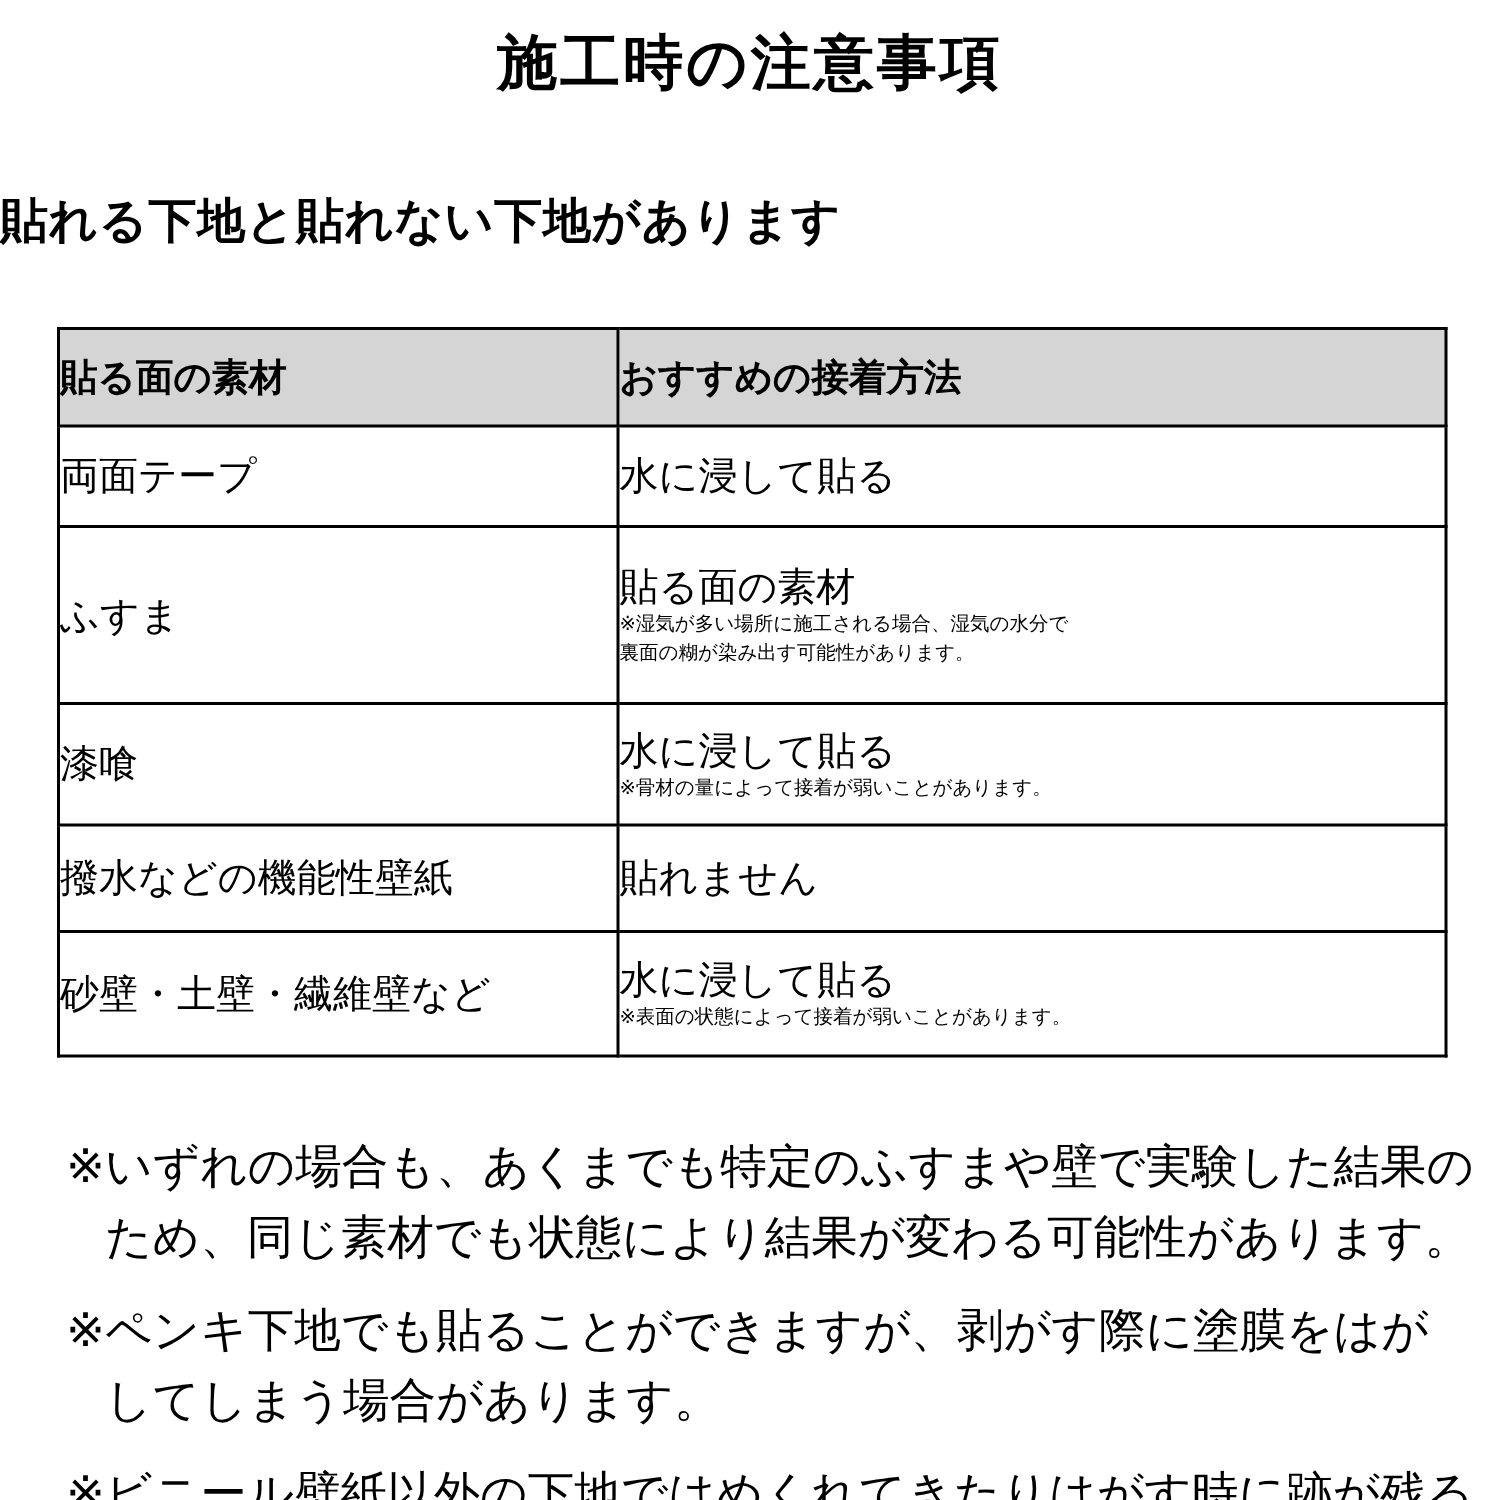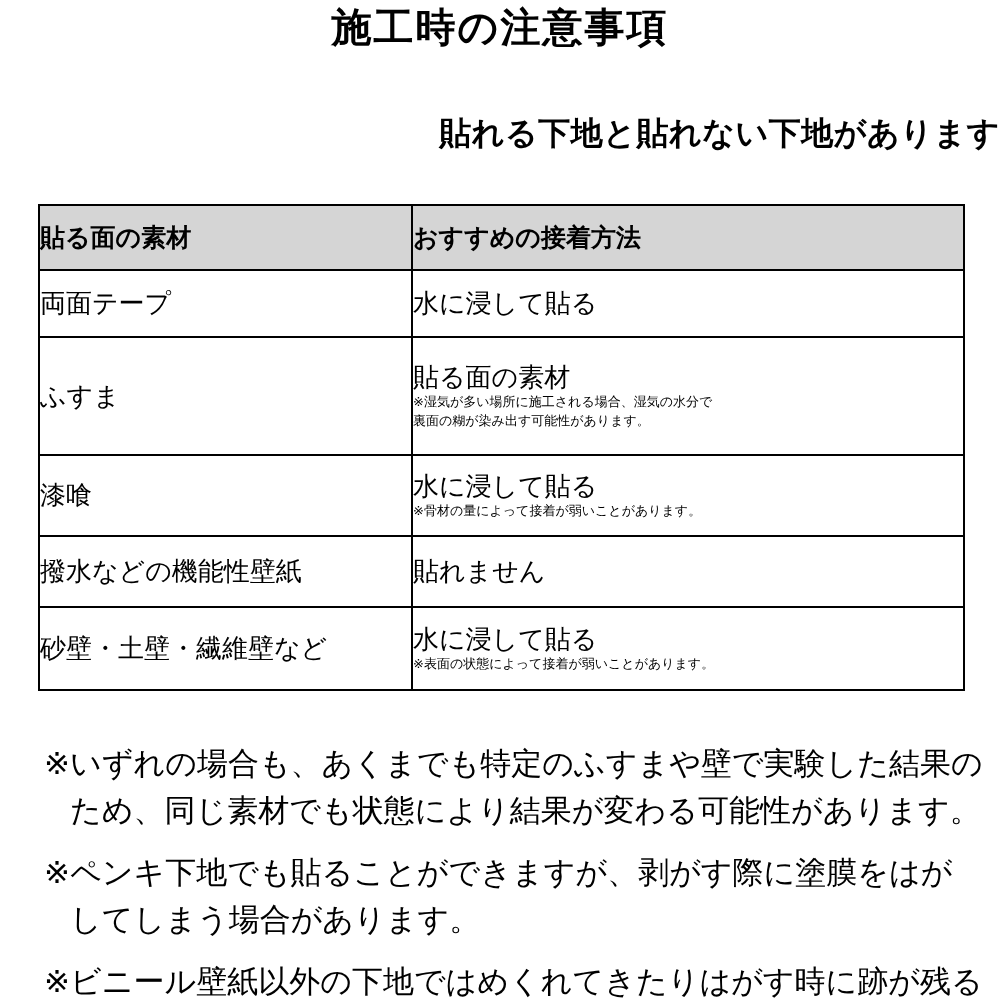--- a/index.html
+++ b/index.html
@@ -18,26 +18,27 @@
     height: 1000px;
     background: #ffffff;
   }
   .title {
     font-family: "Liberation Serif", "DejaVu Serif", serif;
     font-size: 40px;
     font-weight: 700;
     letter-spacing: 2px;
     text-align: center;
     margin: 0;
+    padding-top: 14px;
   }
   .subtitle {
     font-size: 32px;
     font-weight: 700;
     letter-spacing: 0.5px;
-    text-align: right;
+    text-align: left;
     margin: 0;
     padding-top: 57px;
   }
   table.substrate-table {
     border-collapse: collapse;
     table-layout: fixed;
     width: 925px;
     margin: 48px 0 0 38px;
   }
   .substrate-table th,

